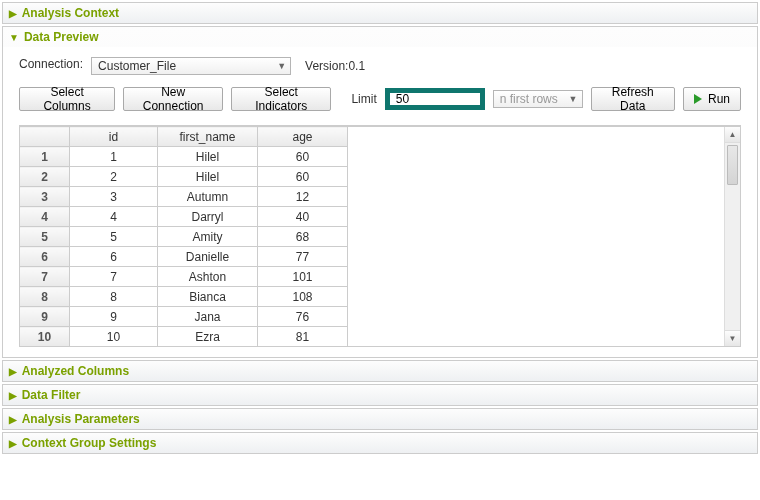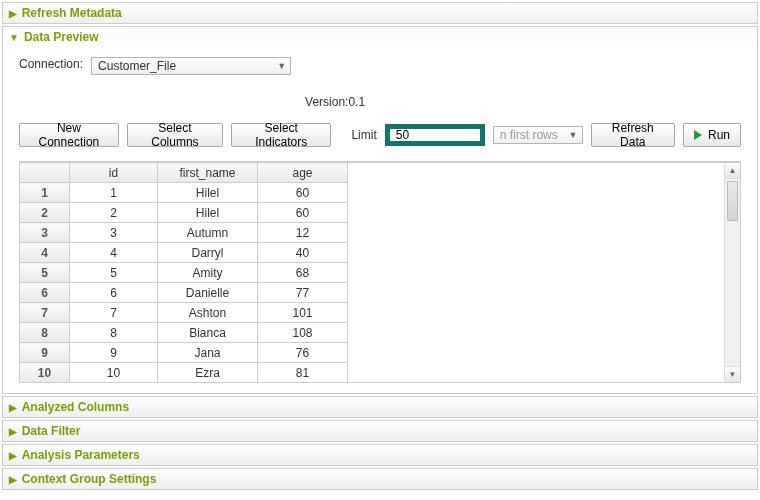--- a/index.html
+++ b/index.html
@@ -50,21 +50,20 @@
   height: 18px;
   padding: 0 4px 0 6px;
   font-size: 12px;
   cursor: pointer;
   color: #333;
 }
 .combo.disabled { color: #999; }
 .combo .arrow { font-size: 9px; color: #666; margin-left: 6px; }
 .version {
   padding: 2px 6px;
-  margin-top: 36px;
 }
 .btn {
   border: 1px solid #a9a9a9;
   background: linear-gradient(#fff, #e8e8e8);
   height: 24px;
   padding: 0 10px;
   font-size: 12px;
   cursor: pointer;
   display: inline-flex;
   align-items: center;
@@ -163,21 +162,21 @@
   border-top: 5px solid transparent;
   border-bottom: 5px solid transparent;
 }
 </style>
 </head>
 <body>
 
 <div class="section">
   <div class="section-header">
     <span class="tri">▶</span>
-    <span>Refresh Metadata</span>
+    <span>Analysis Context</span>
   </div>
 </div>
 
 <div class="section">
   <div class="section-header">
     <span class="tri">▼</span>
     <span>Data Preview</span>
   </div>
   <div class="section-body">
 
@@ -185,24 +184,24 @@
       <span class="label">Connection:</span>
       <div class="combo" style="width:200px">
         <span>Customer_File</span>
         <span class="arrow">▼</span>
       </div>
       <span class="version">Version:0.1</span>
     </div>
 
     <div class="toolbar">
       <button class="btn">
+          <span>Select Columns</span>
+        </button>
+      <button class="btn">
           <span>New Connection</span>
-        </button>
-      <button class="btn">
-          <span>Select Columns</span>
         </button>
       <button class="btn">
           <span>Select Indicators</span>
         </button>
       <div class="spacer"></div>
       <span class="label">Limit</span>
       <input class="input-text" style="width: 100px;" value="50">
       <div class="combo disabled" style="width:100px">
         <span>n first rows</span>
         <span class="arrow">▼</span>

